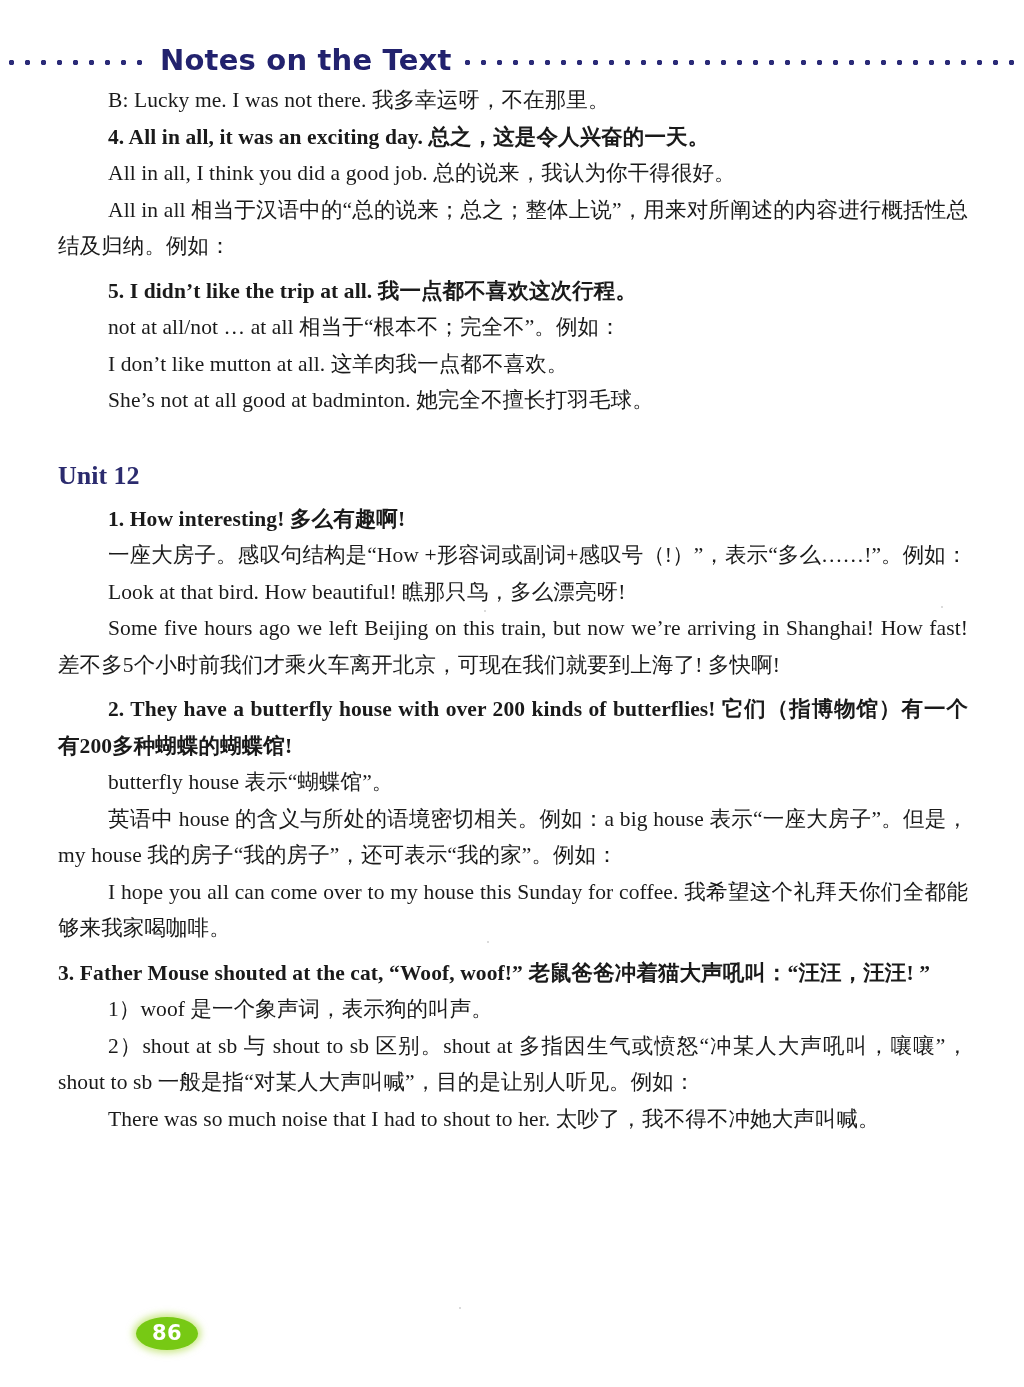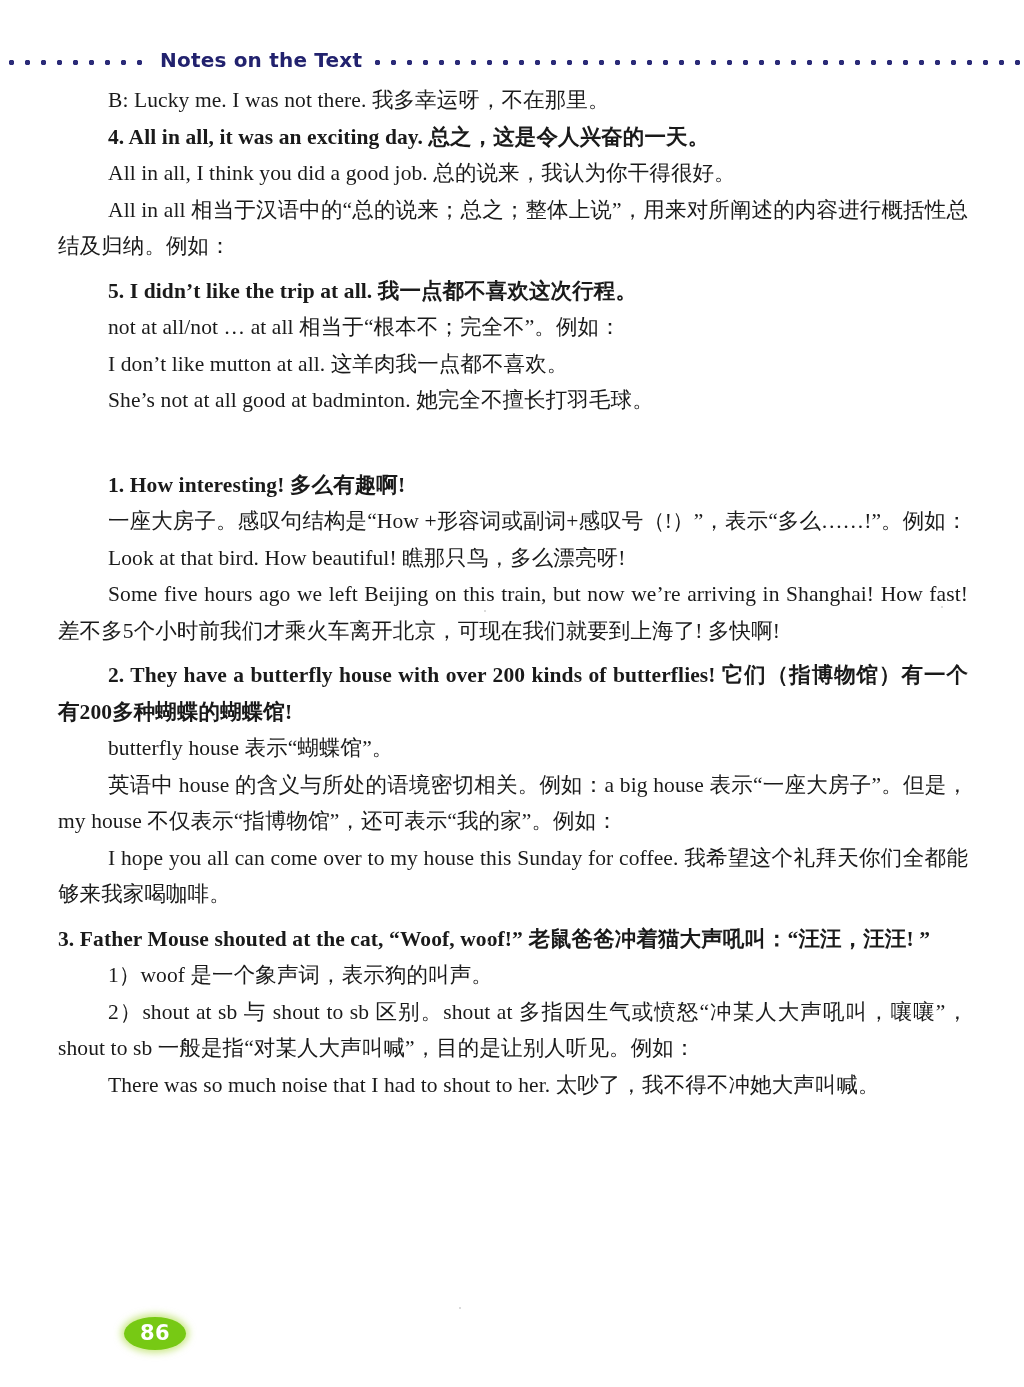--- a/index.html
+++ b/index.html
@@ -44,21 +44,21 @@
     background-repeat: repeat-x;
     margin-top: 4px;
   }
   .dots-left { width: 140px; margin-left: 8px; }
   .dots-right { flex: 1 1 auto; margin-right: 0px; }
 
   .header-title {
     flex: 0 0 auto;
     font-family: "DejaVu Sans", "Liberation Sans", sans-serif;
     font-weight: bold;
-    font-size: 20px;
+    font-size: 29px;
     letter-spacing: 0.2px;
     color: #22226e;
     padding: 0 12px;
     white-space: nowrap;
   }
 
   
   .content {
     position: absolute;
     top: 82px;
@@ -102,21 +102,21 @@
   }
   p.item-indent {
     padding-left: 50px;
     text-indent: -50px;
     font-family: Liberation Serif, serif;
   }
 
   
   .page-number {
     position: absolute;
-    left: 124px;
+    left: 136px;
     top: 1317px;
     width: 62px;
     height: 33px;
     border-radius: 50%;
     background: #77c914;
     box-shadow: 0 0 7px 3px rgba(160, 214, 40, 0.55);
     display: flex;
     align-items: center;
     justify-content: center;
   }
@@ -164,38 +164,39 @@
     <p class="line indent bold">5.  I didn’t like the trip at all. 我一点都不喜欢这次行程。</p>
 
     <p class="line indent">not at all/not … at all 相当于“根本不；完全不”。例如：</p>
 
     <p class="line indent">I don’t like mutton at all. 这羊肉我一点都不喜欢。</p>
 
     <p class="line indent">She’s not at all good at badminton. 她完全不擅长打羽毛球。</p>
 
     <div class="spacer-lg"></div>
 
+    <p class="unit-heading">Unit 12</p>
 
     <div class="spacer-sm"></div>
 
     <p class="line indent bold">1.  How interesting! 多么有趣啊!</p>
 
     <p class="line indent">一座大房子。感叹句结构是“How +形容词或副词+感叹号（!）”，表示“多么……!”。例如：</p>
 
     <p class="line indent">Look at that bird. How beautiful! 瞧那只鸟，多么漂亮呀!</p>
 
     <p class="line indent">Some five hours ago we left Beijing on this train, but now we’re arriving in Shanghai! How fast! 差不多5个小时前我们才乘火车离开北京，可现在我们就要到上海了! 多快啊!</p>
 
     <div class="spacer-sm"></div>
 
     <p class="line indent bold">2.  They have a butterfly house with over 200 kinds of butterflies! 它们（指博物馆）有一个有200多种蝴蝶的蝴蝶馆!</p>
 
     <p class="line indent">butterfly house 表示“蝴蝶馆”。</p>
 
-    <p class="line indent">英语中 house 的含义与所处的语境密切相关。例如：a big house 表示“一座大房子”。但是，my house 不仅表示“指博物馆”，还可表示“我的家”。例如：</p>
+    <p class="line indent">英语中 house 的含义与所处的语境密切相关。例如：a big house 表示“一座大房子”。但是，my house 我的房子“我的房子”，还可表示“我的家”。例如：</p>
 
     <p class="line indent">I hope you all can come over to my house this Sunday for coffee. 我希望这个礼拜天你们全都能够来我家喝咖啡。</p>
 
     <div class="spacer-sm"></div>
 
     <p class="line item-indent bold">3.  Father Mouse shouted at the cat, “Woof, woof!” 老鼠爸爸冲着猫大声吼叫：“汪汪，汪汪! ”</p>
 
 
     <p class="line indent">1）woof 是一个象声词，表示狗的叫声。</p>
 

